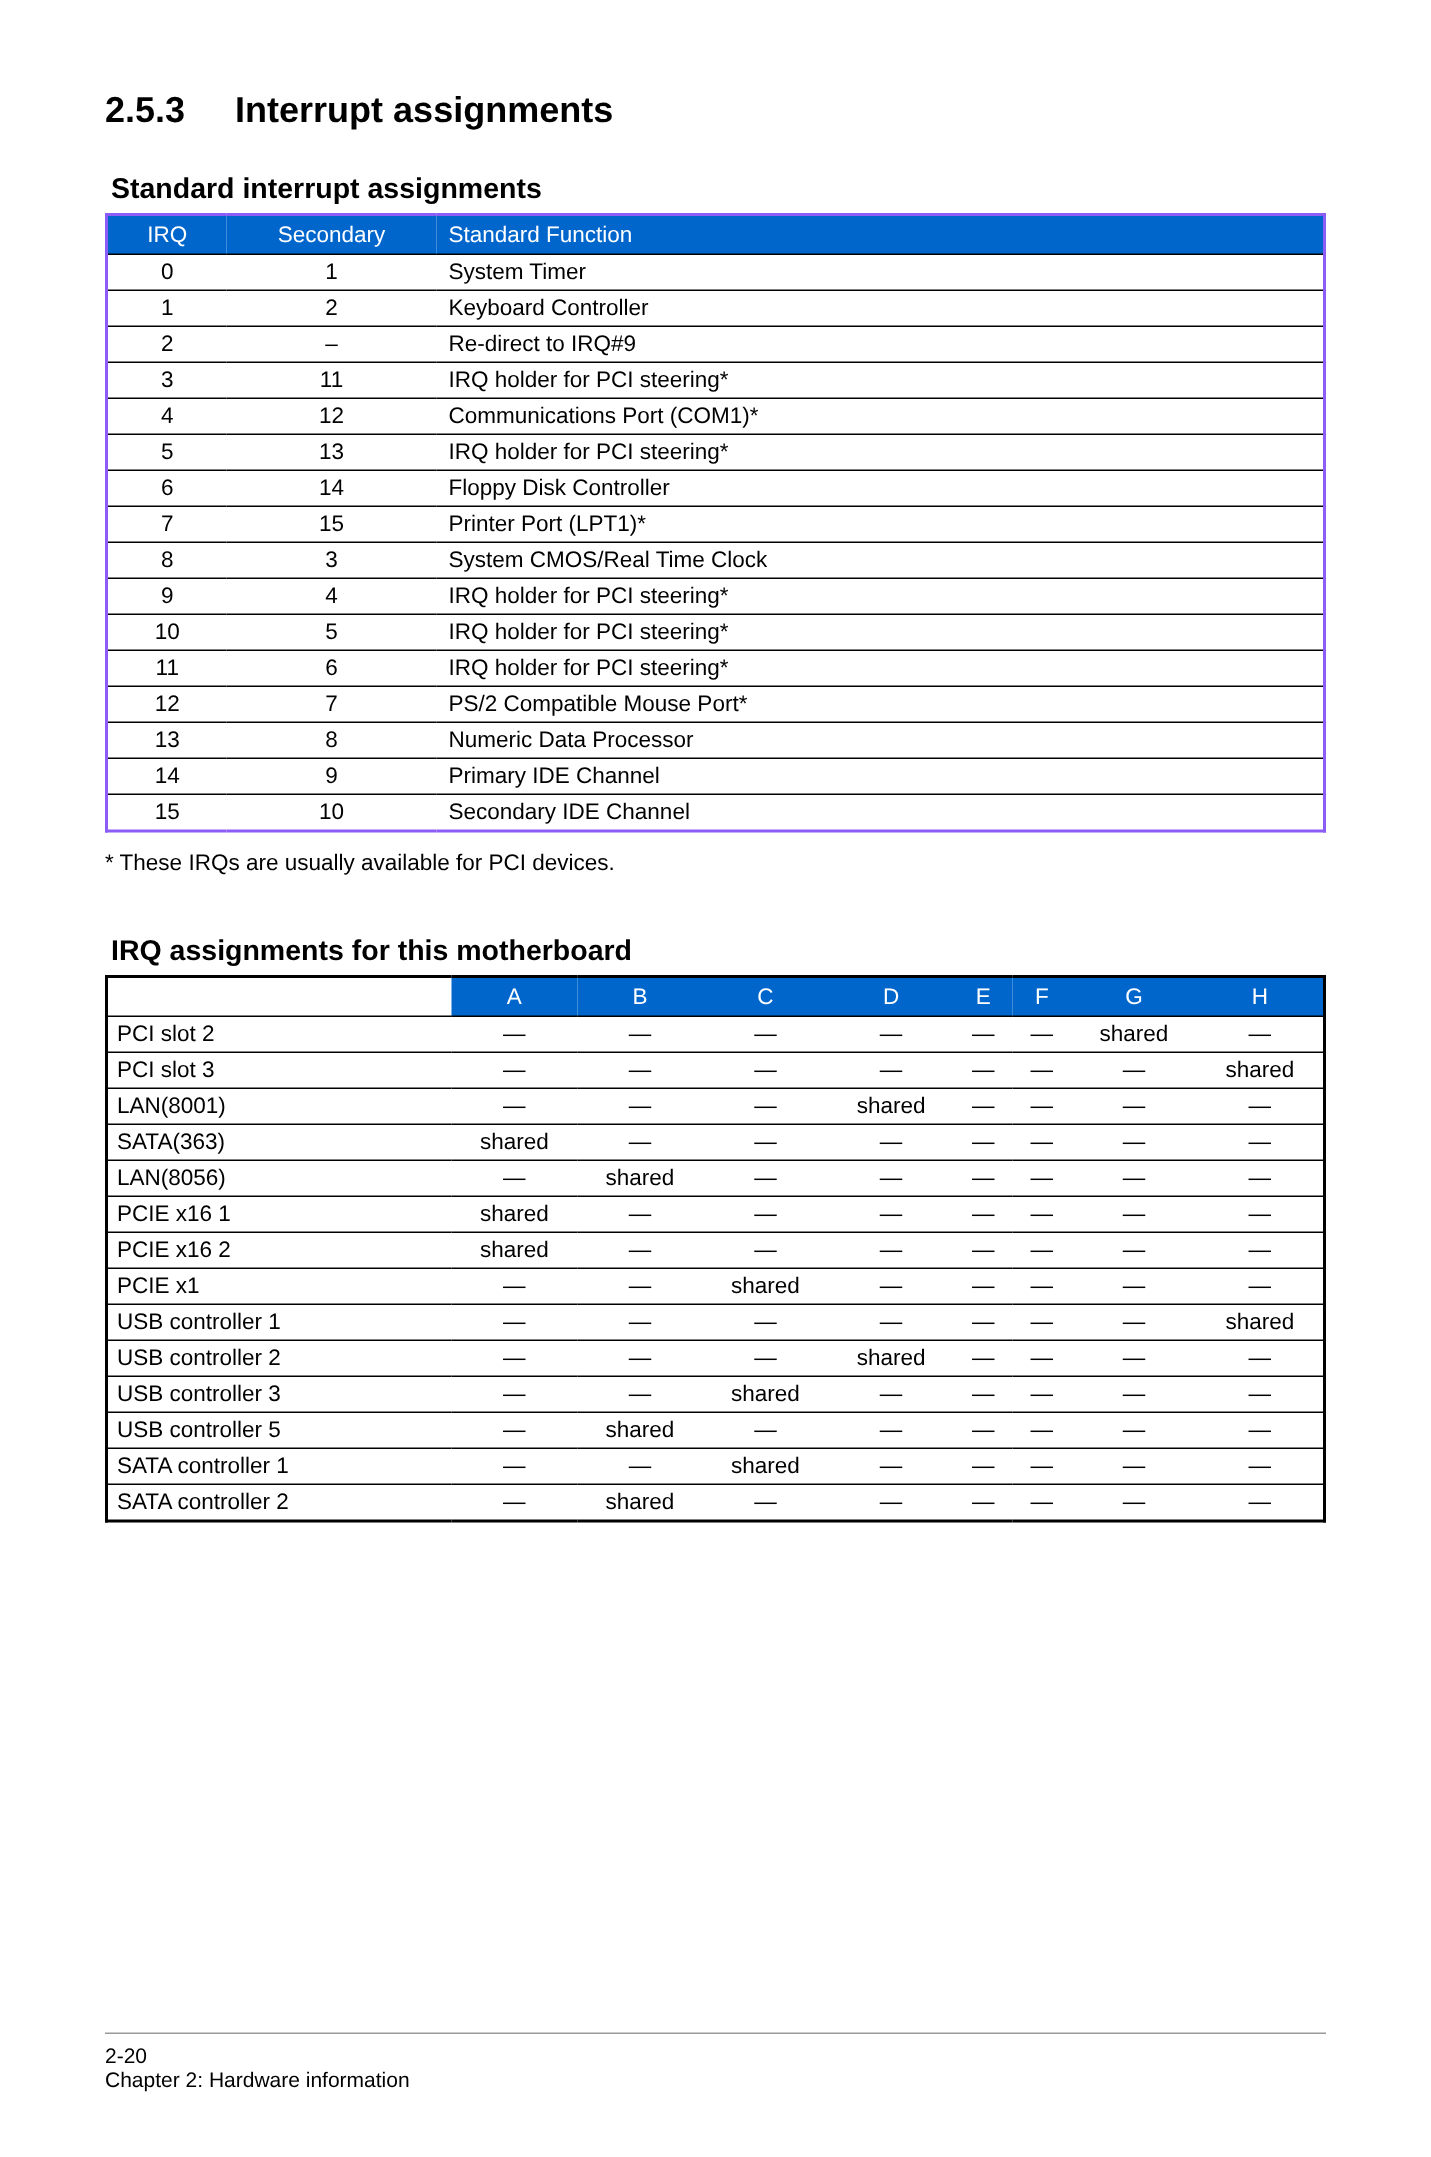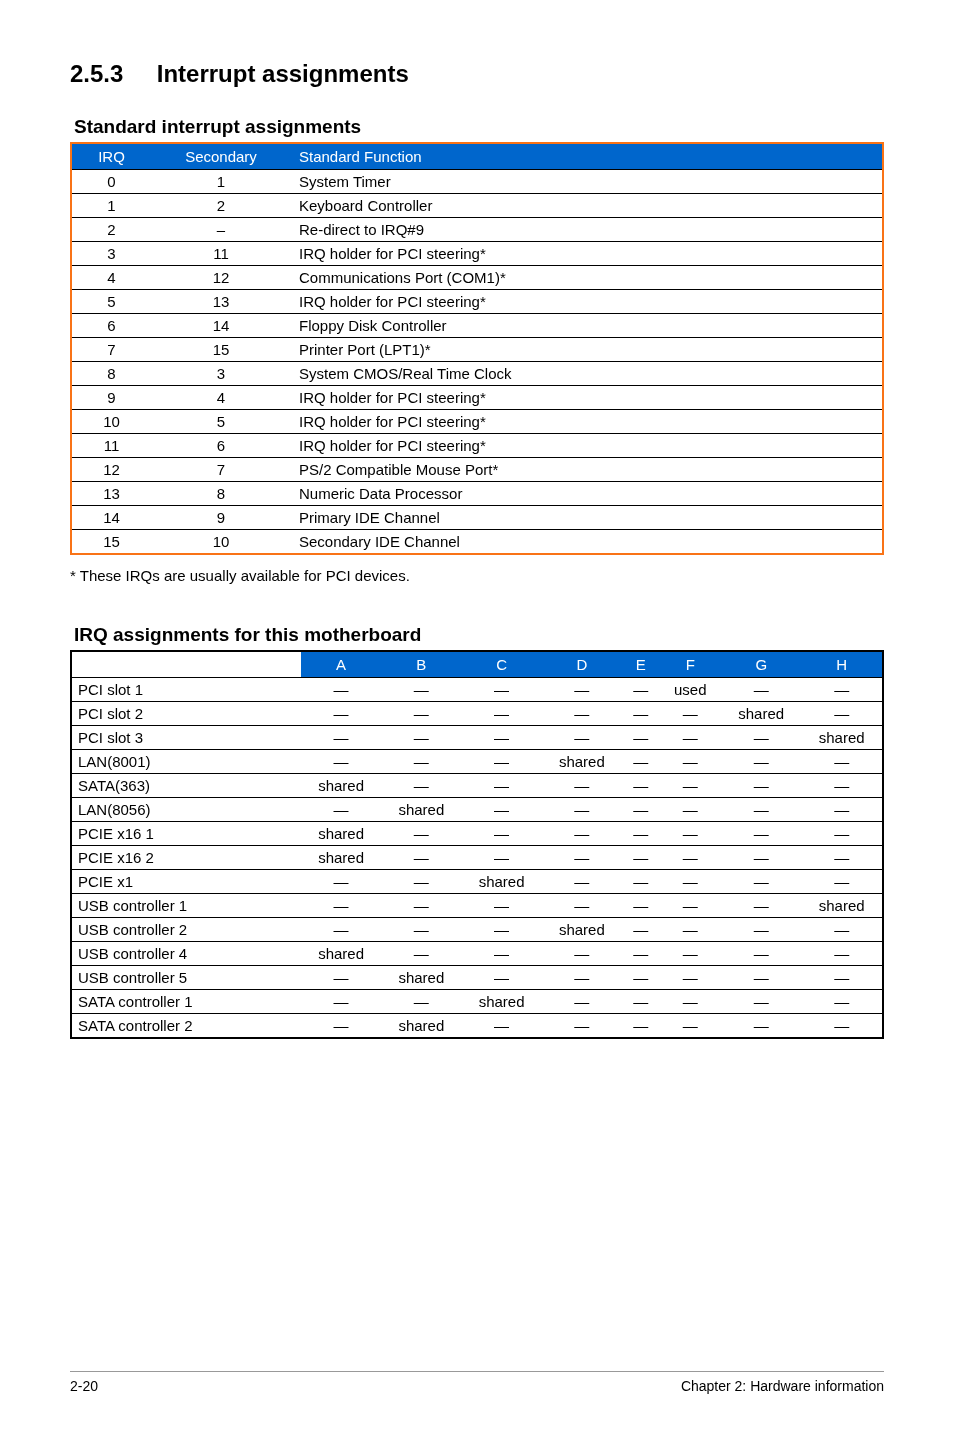--- a/index.html
+++ b/index.html
@@ -22,21 +22,21 @@
     font-size: 19px;
     font-weight: bold;
     margin: 0 0 4px 4px;
   }
   table {
     border-collapse: collapse;
     width: 100%;
     font-size: 15px;
   }
   table.std {
-    border: 2px solid #f97316;
+    border: 2px solid #8b5cf6;
   }
   table.std thead th {
     background: #0066cc;
     color: #fff;
     font-weight: normal;
     text-align: left;
     padding: 4px 8px;
     border-bottom: 1px solid #000;
   }
   table.std thead th:first-child,
@@ -90,20 +90,21 @@
   .footer {
     position: absolute;
     bottom: 44px;
     left: 70px;
     right: 70px;
     font-size: 14px;
     display: flex;
     justify-content: space-between;
     border-top: 1px solid #999;
     padding-top: 6px;
+    flex-direction: column;
   }
 </style>
 </head>
 <body>
 
 <h2 class="section-title">
   <span>2.5.3</span>&nbsp;&nbsp;&nbsp;&nbsp;&nbsp;<span>Interrupt assignments</span>
 </h2>
 
 <h3 class="sub-title">Standard interrupt assignments</h3>
@@ -211,31 +212,20 @@
         <th>C</th>
         <th>D</th>
         <th>E</th>
         <th>F</th>
         <th>G</th>
         <th>H</th>
       </tr>
   </thead>
   <tbody id="irq-body">
       <tr>
-        <td>PCI slot 1</td>
-        <td>—</td>
-        <td>—</td>
-        <td>—</td>
-        <td>—</td>
-        <td>—</td>
-        <td>used</td>
-        <td>—</td>
-        <td>—</td>
-      </tr>
-      <tr>
         <td>PCI slot 2</td>
         <td>—</td>
         <td>—</td>
         <td>—</td>
         <td>—</td>
         <td>—</td>
         <td>—</td>
         <td>shared</td>
         <td>—</td>
       </tr>
@@ -332,24 +322,24 @@
         <td>—</td>
         <td>—</td>
         <td>—</td>
         <td>shared</td>
         <td>—</td>
         <td>—</td>
         <td>—</td>
         <td>—</td>
       </tr>
       <tr>
-        <td>USB controller 4</td>
-        <td>shared</td>
-        <td>—</td>
-        <td>—</td>
+        <td>USB controller 3</td>
+        <td>—</td>
+        <td>—</td>
+        <td>shared</td>
         <td>—</td>
         <td>—</td>
         <td>—</td>
         <td>—</td>
         <td>—</td>
       </tr>
       <tr>
         <td>USB controller 5</td>
         <td>—</td>
         <td>shared</td>

